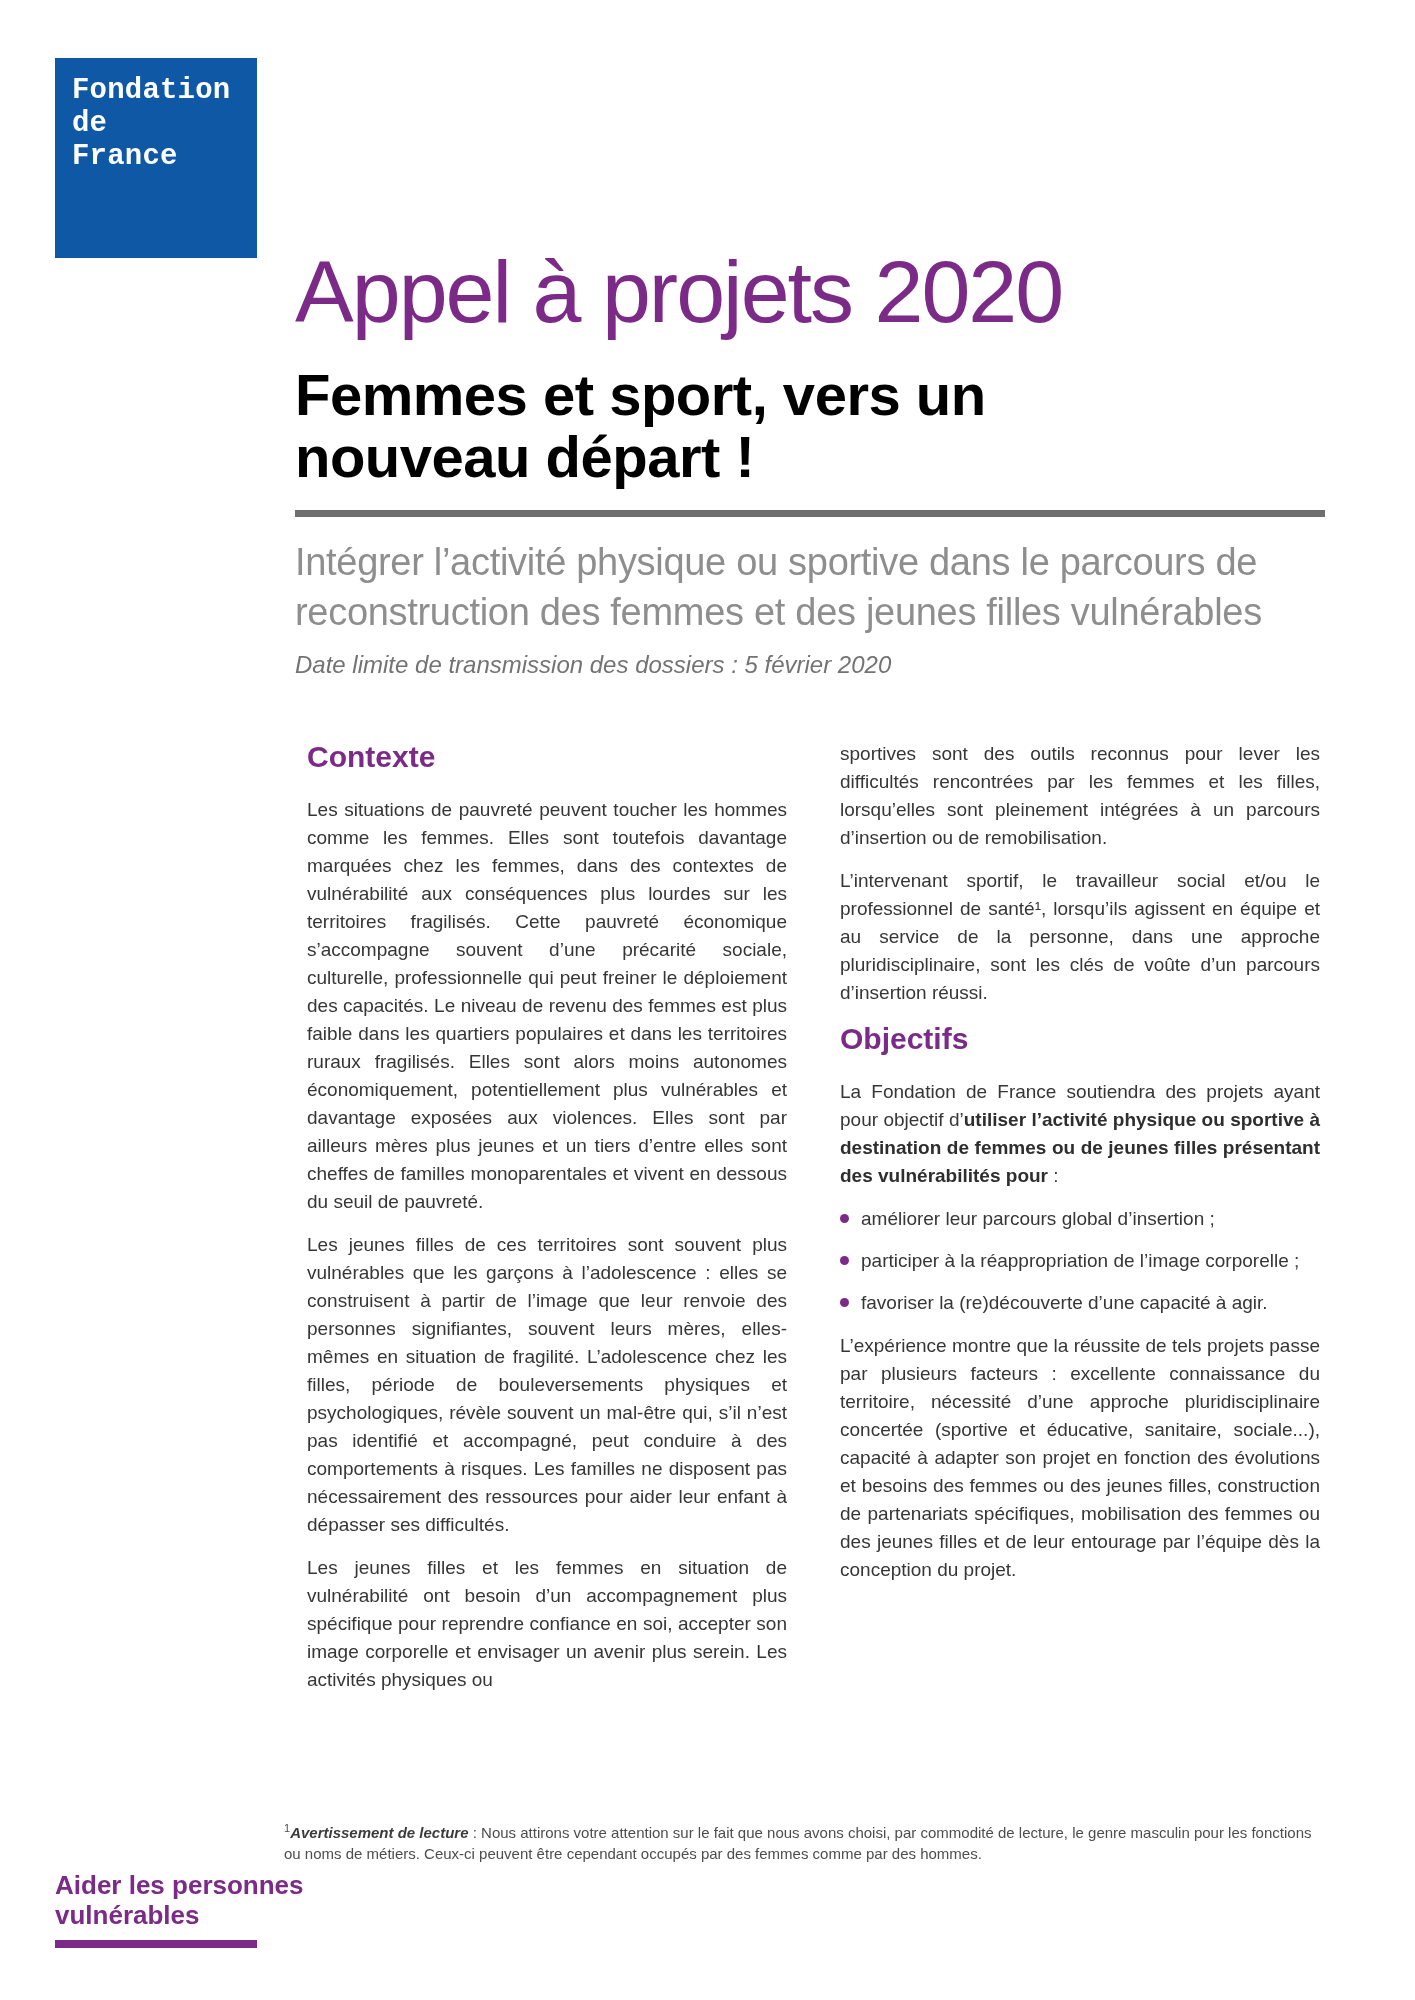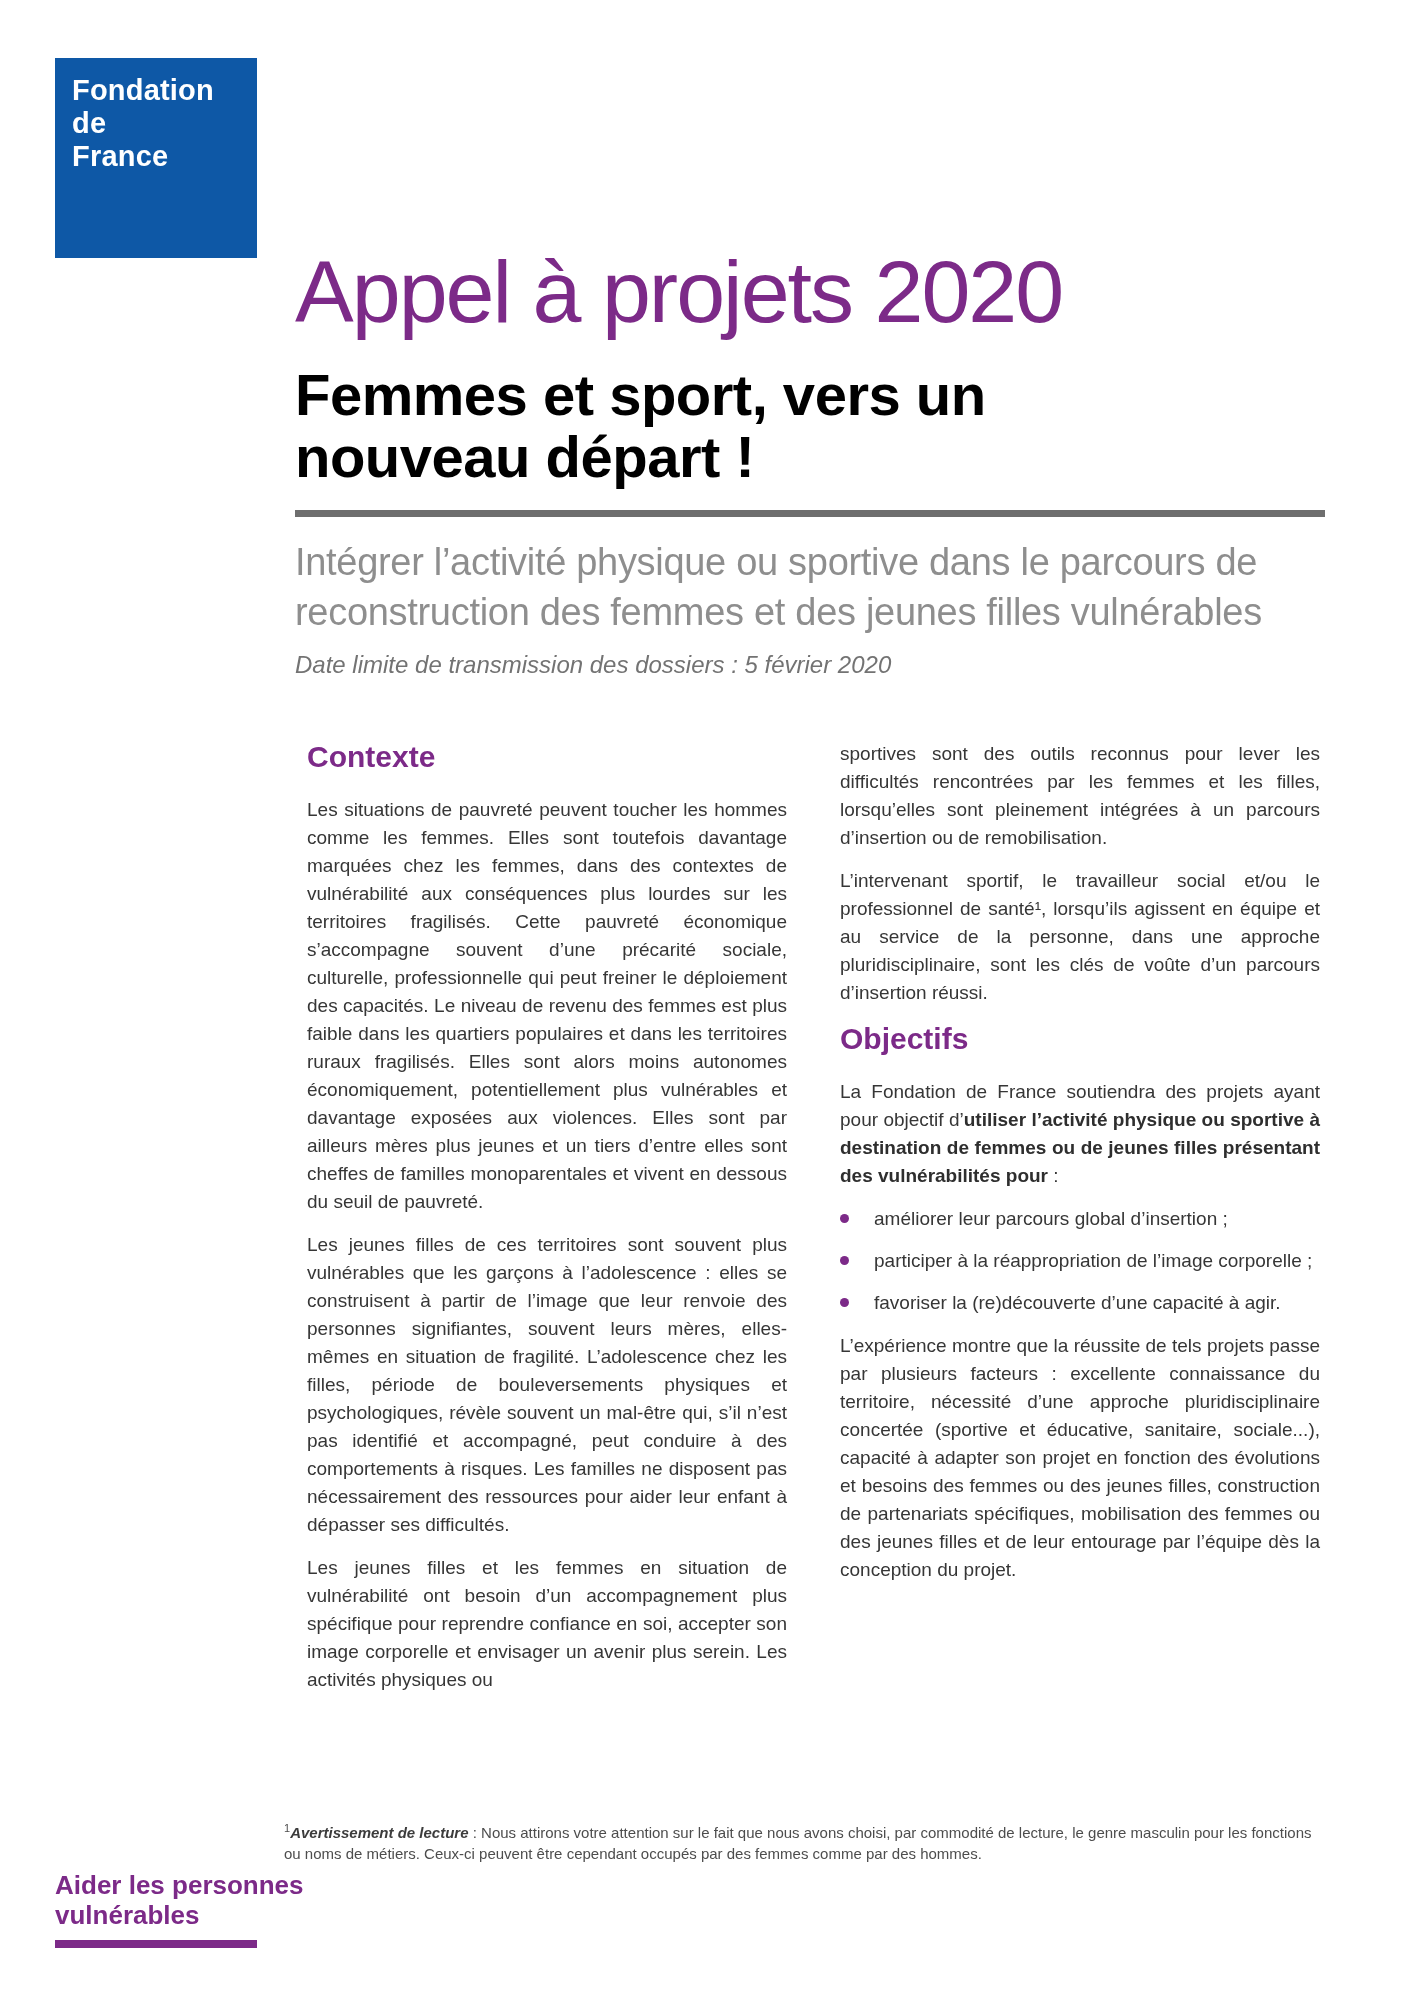--- a/index.html
+++ b/index.html
@@ -12,20 +12,21 @@
   }
   .page { position: absolute; inset: 0; overflow: hidden; }
 
   
   .logo {
     position: absolute; left: 55px; top: 58px;
     width: 202px; height: 200px;
     background: #0e58a6;
     box-sizing: border-box;
     padding: 16px 12px 0 17px;
+    font-family: Liberation Mono, monospace;
   }
   .logo-text span {
     display: block;
     color: #ffffff;
     font-weight: bold;
     font-size: 29px;
     line-height: 1.14;
     letter-spacing: 0.2px;
   }
 
@@ -88,21 +89,21 @@
     color: #363636;
     hyphens: auto;
   }
   .col-right h2.section-heading { margin-top: 12px; }
   .intro strong { color: #2e2e2e; }
 
   
   ul.bullets { list-style: none; margin: 0 0 15px 0; padding: 0; }
   ul.bullets li {
     display: flex;
-    gap: 25px;
+    gap: 12px;
     margin: 0 0 14px 0;
     font-size: 19px;
     line-height: 28px;
     color: #363636;
     text-align: left;
   }
   .bullet-dot {
     flex: 0 0 auto;
     width: 9px; height: 9px;
     margin-top: 9px;

